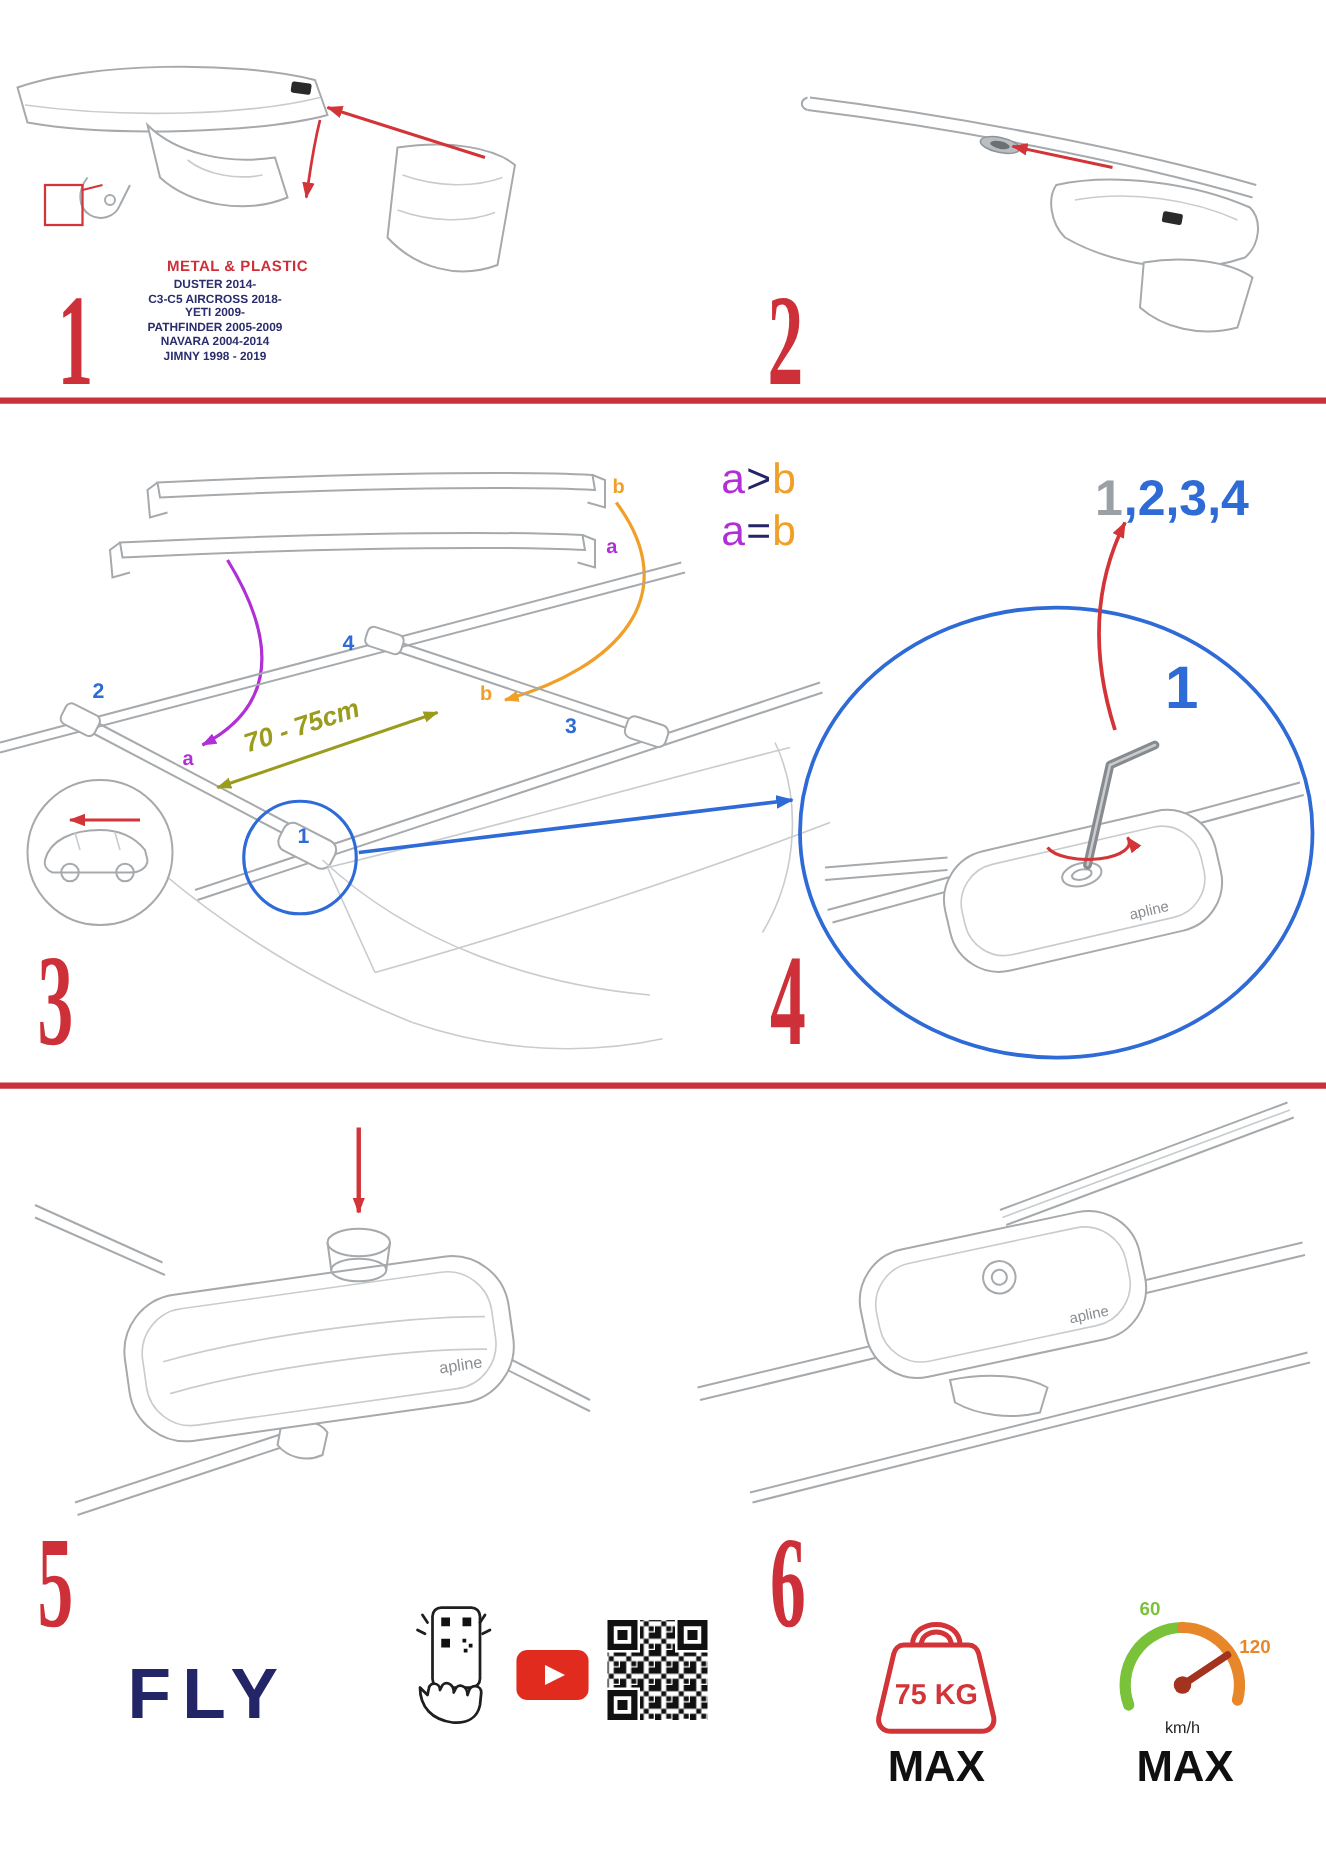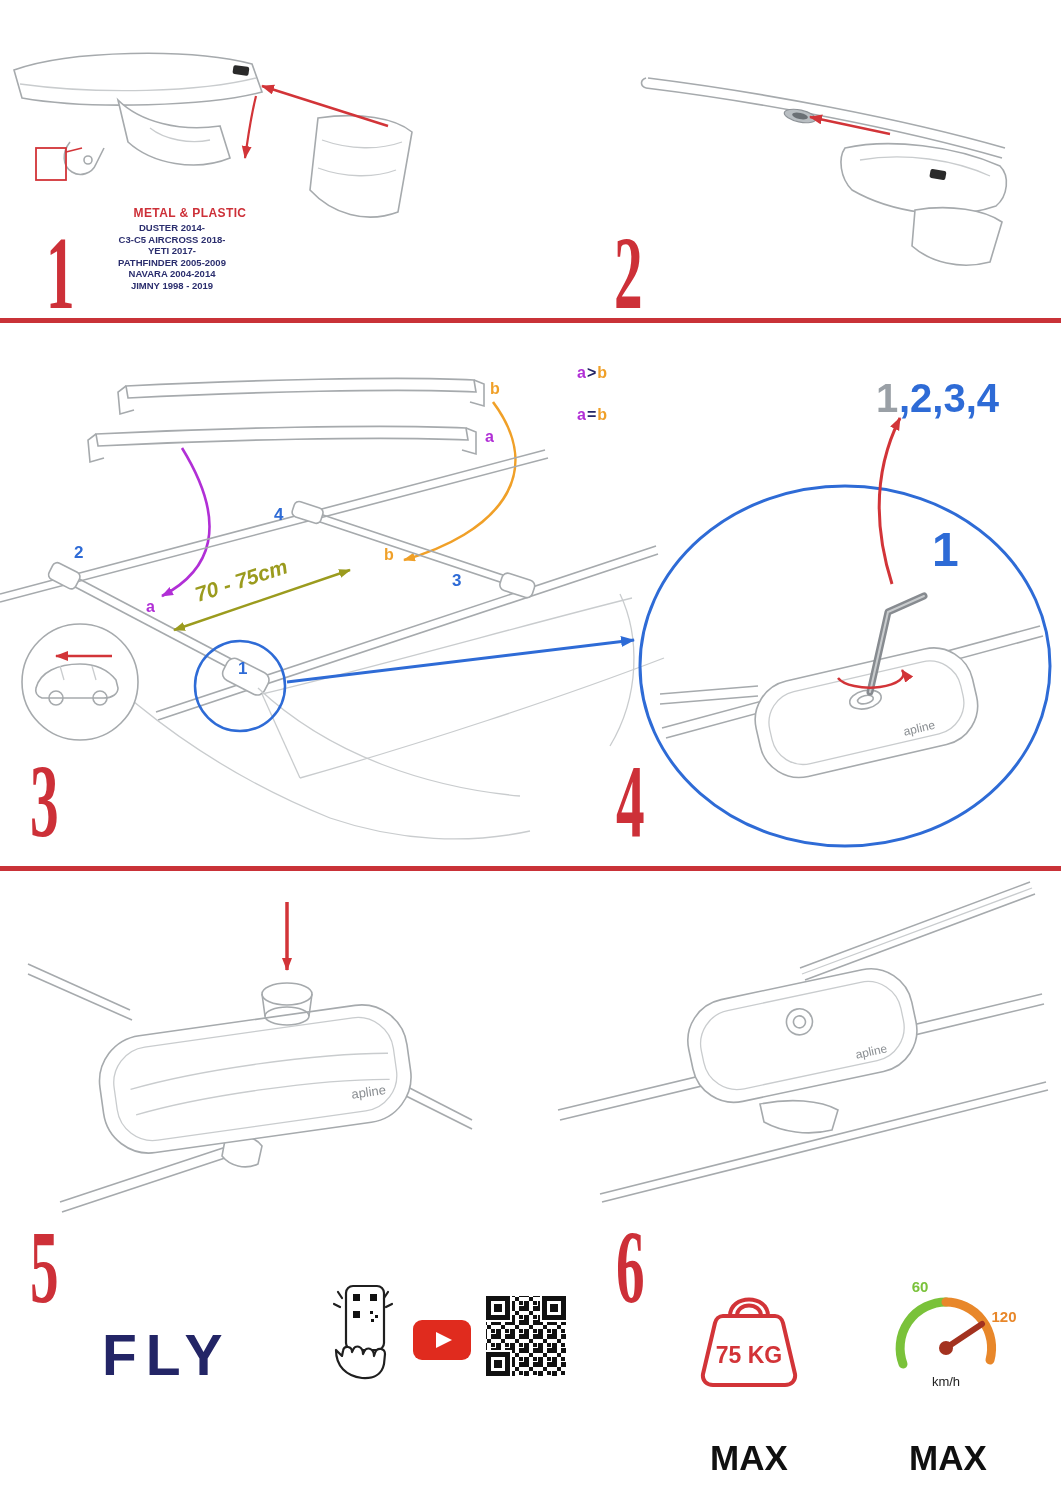--- a/index.html
+++ b/index.html
@@ -6,33 +6,33 @@
   #page{position:relative;width:1061px;height:1500px;background:#fff;overflow:hidden;
         font-family:"Liberation Sans",sans-serif;}
   .stepnum{position:absolute;color:#cd3038;font-family:"Liberation Serif",serif;
            font-weight:700;font-size:104px;line-height:0.82;transform:scaleX(0.55);
            transform-origin:left top;letter-spacing:0;}
   .divider{position:absolute;left:0;width:1061px;height:5px;background:#c93238;}
   .material{position:absolute;left:100px;top:206px;width:180px;text-align:center;
             color:#cd3038;font-size:12px;font-weight:700;letter-spacing:.4px;}
   .models{position:absolute;left:72px;top:222px;width:200px;text-align:center;
           color:#2b2e6e;font-size:9.5px;font-weight:700;line-height:11.5px;}
-  .cmp{position:absolute;font-size:16px;font-weight:700;letter-spacing:1px;}
+  .cmp{position:absolute;font-size:34px;font-weight:400;letter-spacing:1px;}
   .cmp .a{color:#b12fd6;} .cmp .op{color:#232566;} .cmp .b{color:#f0a028;}
   svg{position:absolute;left:0;top:0;}
   svg text{font-family:"Liberation Sans",sans-serif;}
   .la{stroke:#a6aaad;stroke-width:1.6;fill:none;}
   .laf{stroke:#a6aaad;stroke-width:1.6;fill:#ffffff;}
   .la2{stroke:#c9ccce;stroke-width:1.3;fill:none;}
   .red{stroke:#d23438;fill:none;}
   .fly{position:absolute;left:102px;top:1322px;color:#232566;font-size:57px;
        letter-spacing:9px;font-weight:700;}
   .brand{position:absolute;left:60px;top:1398px;font-size:28px;font-weight:700;letter-spacing:.5px;}
   .brand .dk{color:#1e1e3c;} .brand .rd{color:#cd3038;}
-  .maxlbl{position:absolute;text-align:center;font-size:35px;font-weight:700;color:#101010;margin-top:44px;}
+  .maxlbl{position:absolute;text-align:center;font-size:35px;font-weight:700;color:#101010;}
 </style>
 </head>
 <body>
 
 <div id="page">
 
   <svg width="1061" height="322" viewBox="0 0 1061 322">
     <defs>
       <marker id="aR1" markerWidth="15" markerHeight="12" refX="12" refY="5" orient="auto" markerUnits="userSpaceOnUse">
         <path d="M0,0 L13,5 L0,10 Z" fill="#d23438"></path>
@@ -63,21 +63,21 @@
     <path class="la2" d="M860,160 C905,152 955,160 990,176"></path>
     <rect x="930" y="170" width="16" height="9" rx="2" fill="#2a2a2a" transform="rotate(10 938 174)"></rect>
     <path class="laf" d="M915,210 C950,204 985,210 1002,222 L990,262 C960,270 930,262 912,246 Z"></path>
     <line class="red" x1="890" y1="134" x2="810" y2="117" stroke-width="2.4" marker-end="url(#aR1)"></line>
   </svg>
 
   <div class="material">METAL &amp; PLASTIC</div>
   <div class="models">
     <div>DUSTER 2014-</div>
     <div>C3-C5 AIRCROSS 2018-</div>
-    <div>YETI 2017-</div>
+    <div>YETI 2009-</div>
     <div>PATHFINDER 2005-2009</div>
     <div>NAVARA 2004-2014</div>
     <div>JIMNY 1998 - 2019</div>
   </div>
   <div class="stepnum" style="left:46px;top:230px;">1</div>
   <div class="stepnum" style="left:614px;top:230px;">2</div>
 
   <div class="divider" style="top:318px;"></div>
 
   <svg style="top:326px;" width="1061" height="540" viewBox="0 0 1061 540">

